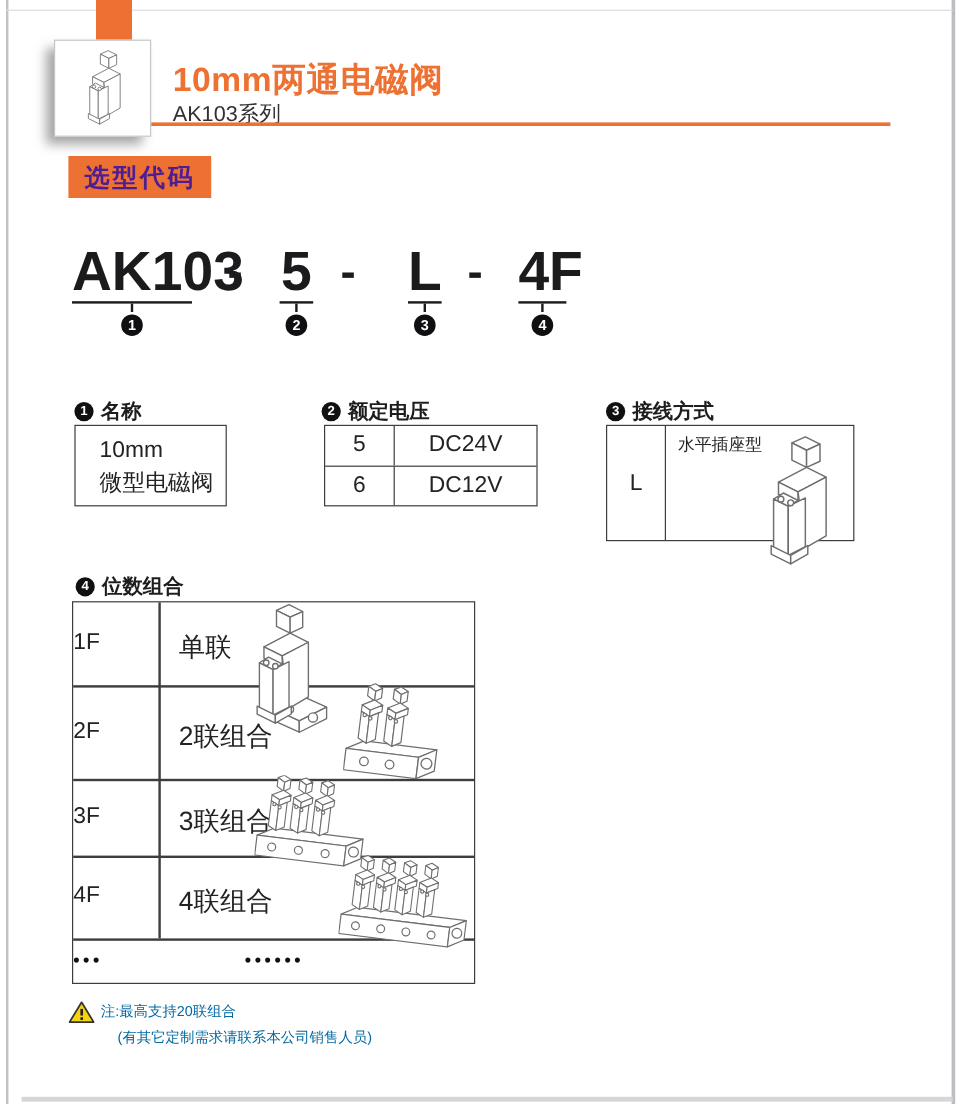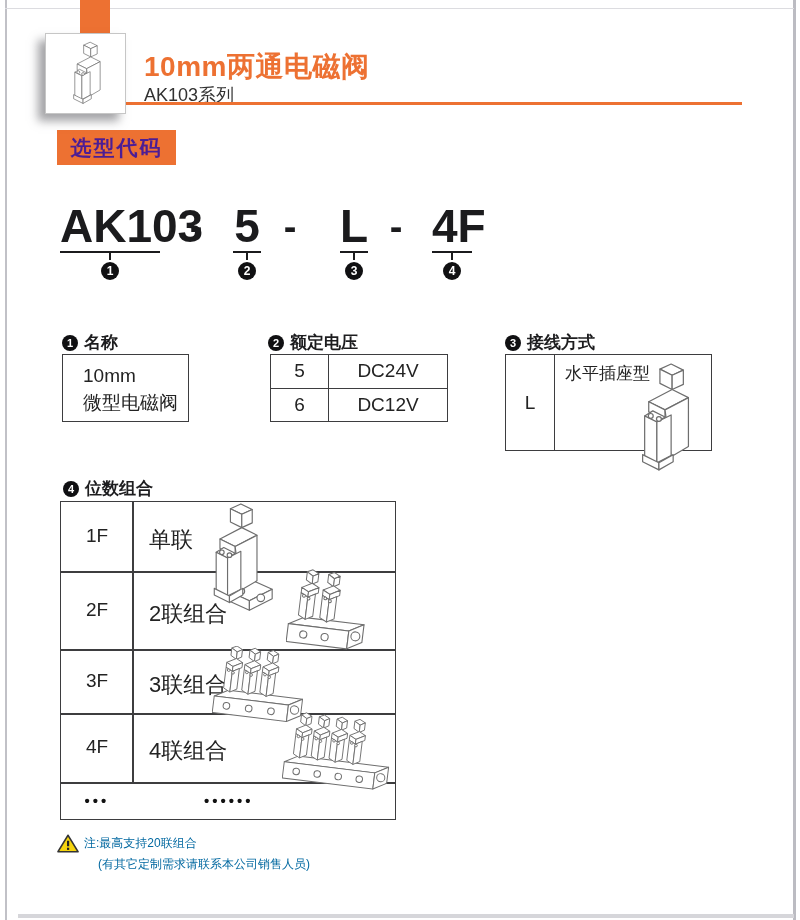--- a/index.html
+++ b/index.html
@@ -46,27 +46,27 @@
   
   .volt-table{left:270px;top:354px;width:178px;height:68px;display:flex;flex-direction:column;}
   .volt-row{flex:1;display:flex;}
   .volt-row + .volt-row{border-top:1.5px solid #3d3d3f;}
   .volt-row .c1{width:57px;border-right:1.5px solid #3d3d3f;display:flex;align-items:center;justify-content:center;font-size:19px;}
   .volt-row .c2{flex:1;display:flex;align-items:center;justify-content:center;font-size:19px;}
 
   
   .wire-table{left:505px;top:354px;width:207px;height:97px;display:flex;}
   .wire-table .c1{width:48px;border-right:1.5px solid #3d3d3f;display:flex;align-items:center;justify-content:center;font-size:19px;}
-  .wire-table .c2{flex:1;padding:7px 0 0 10px;font-size:17px;}
+  .wire-table .c2{flex:1;padding:7px 0 0 10px;font-size:14px;}
 
   
   .pos-table{left:60px;top:501px;width:336px;height:319px;}
   .pos-vdiv{position:absolute;left:71px;top:0;width:1.5px;height:280px;background:#3d3d3f;}
   .pos-hline{position:absolute;left:0;width:100%;height:1.5px;background:#3d3d3f;}
-  .pos-code{position:absolute;left:0;width:72px;text-align:center;font-size:19px;}
+  .pos-code{position:absolute;left:0;width:72px;text-align:left;font-size:19px;}
   .pos-label{position:absolute;left:88px;font-size:22px;}
   .dots{font-size:15px;font-weight:bold;letter-spacing:3px;color:#111;}
 
   .illus{position:absolute;z-index:3;}
   .illus svg, .product-card svg{display:block;}
 
   
   .note{position:absolute;left:57px;top:833px;display:flex;gap:5px;}
   .note-text{font-size:12px;line-height:21px;color:#0369a1;}
   .note-line2{padding-left:14px;}

